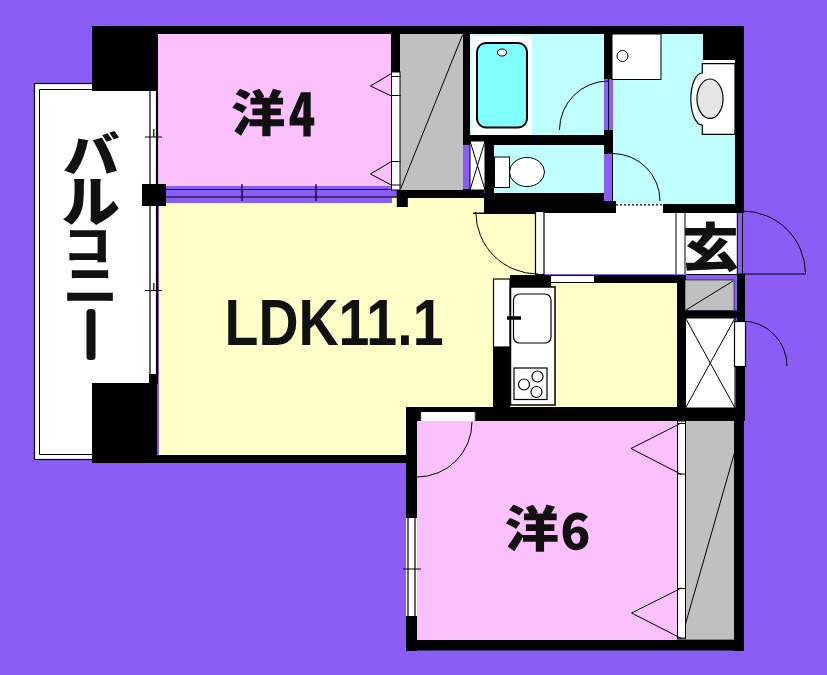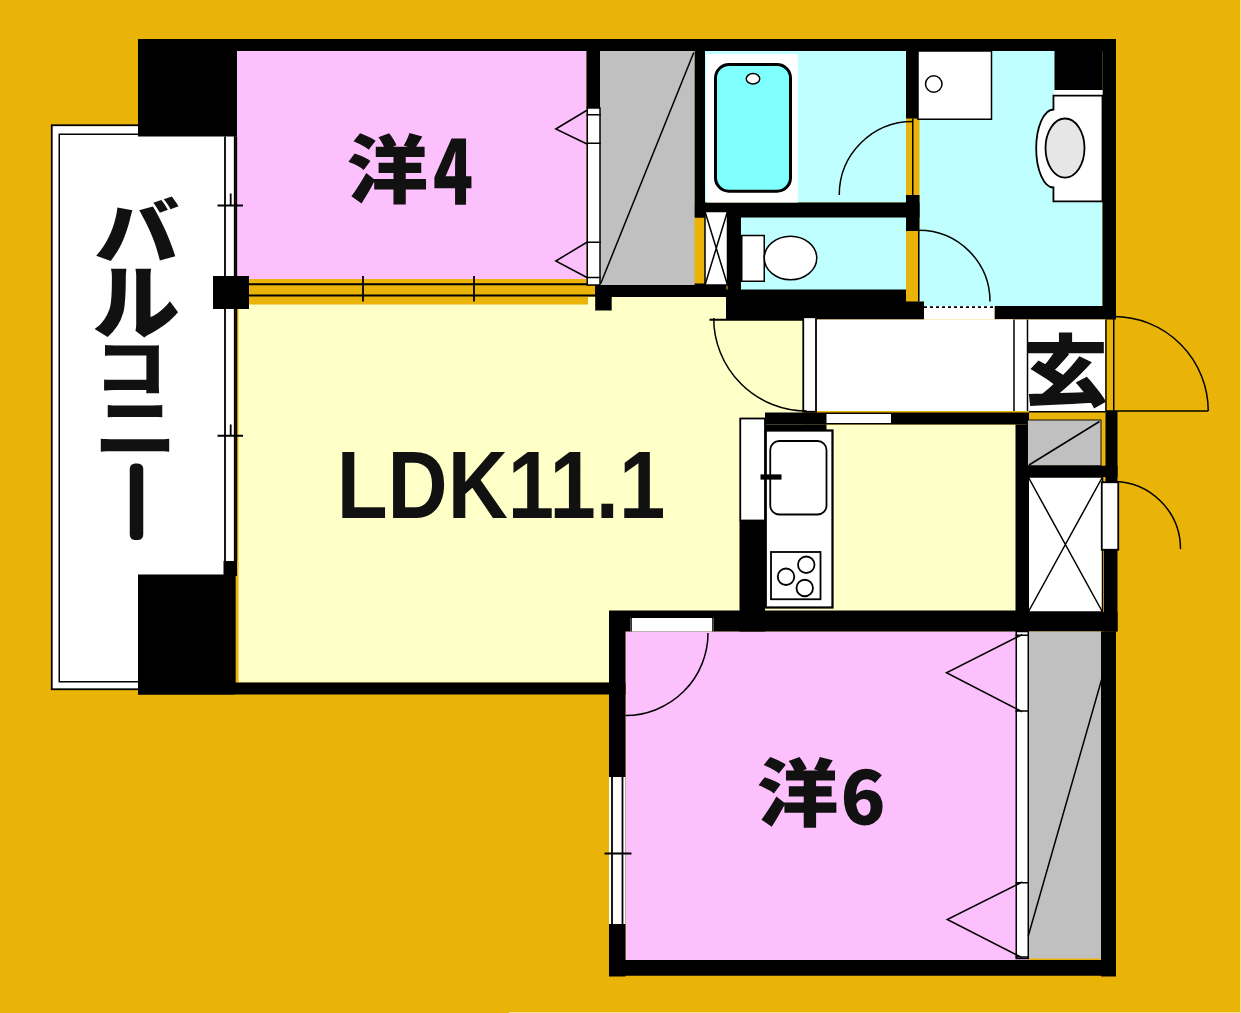--- a/index.html
+++ b/index.html
@@ -1,15 +1,15 @@
 <!DOCTYPE html>
 <html><head><meta charset="utf-8">
 <style>
 html,body{margin:0;padding:0;background:#fff;}
-#plan{position:relative;width:827px;height:675px;background:#eab308;font-family:"Liberation Sans",sans-serif;}
+#plan{position:relative;width:827px;height:675px;background:#8b5cf6;font-family:"Liberation Sans",sans-serif;}
 svg{position:absolute;top:0;left:0;}
 .t{font-family:"Liberation Sans",sans-serif;font-weight:bold;fill:#111;}
 </style></head><body>
 <div id="plan">
 <svg width="827" height="675" viewBox="0 0 827 675">
 
 <rect x="158" y="34" width="233" height="152" fill="#FCC0FC"></rect>
 
 <path d="M159,203 H417 V455 H159 Z M392,198 H536 V421 H392 Z M502,283 H686 V421 H502 Z" fill="#FFFFC8"></path>
 

